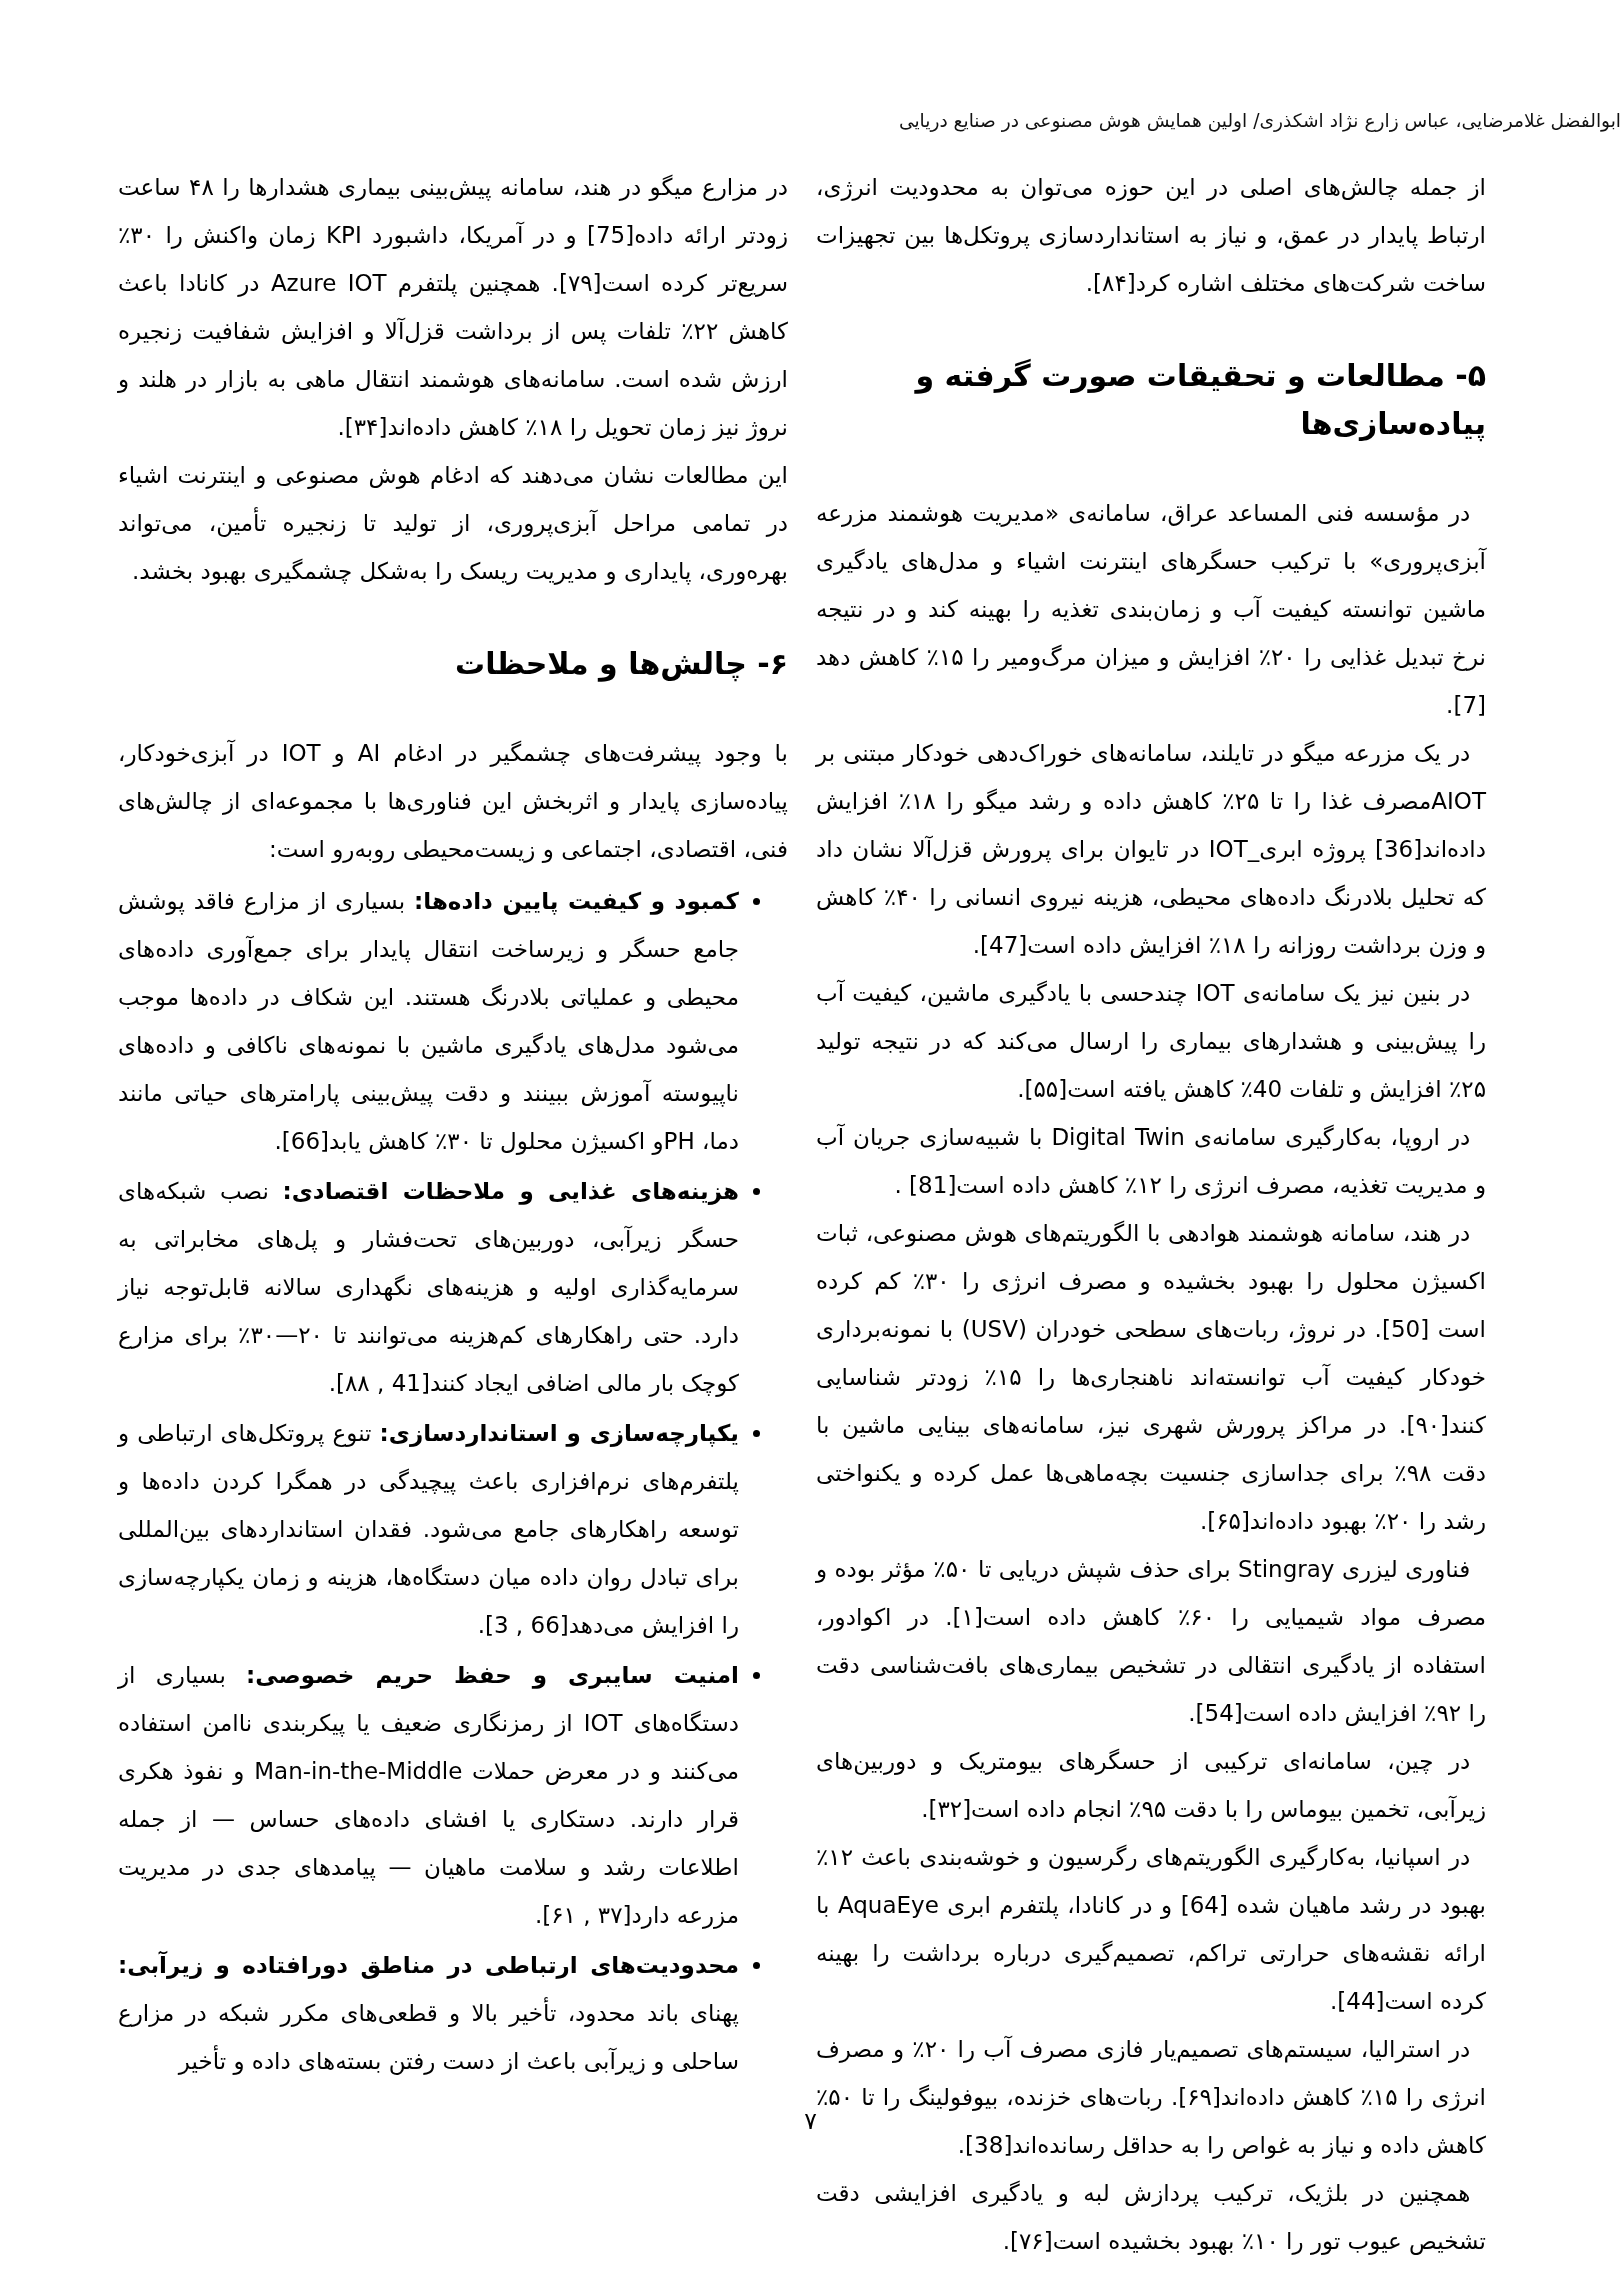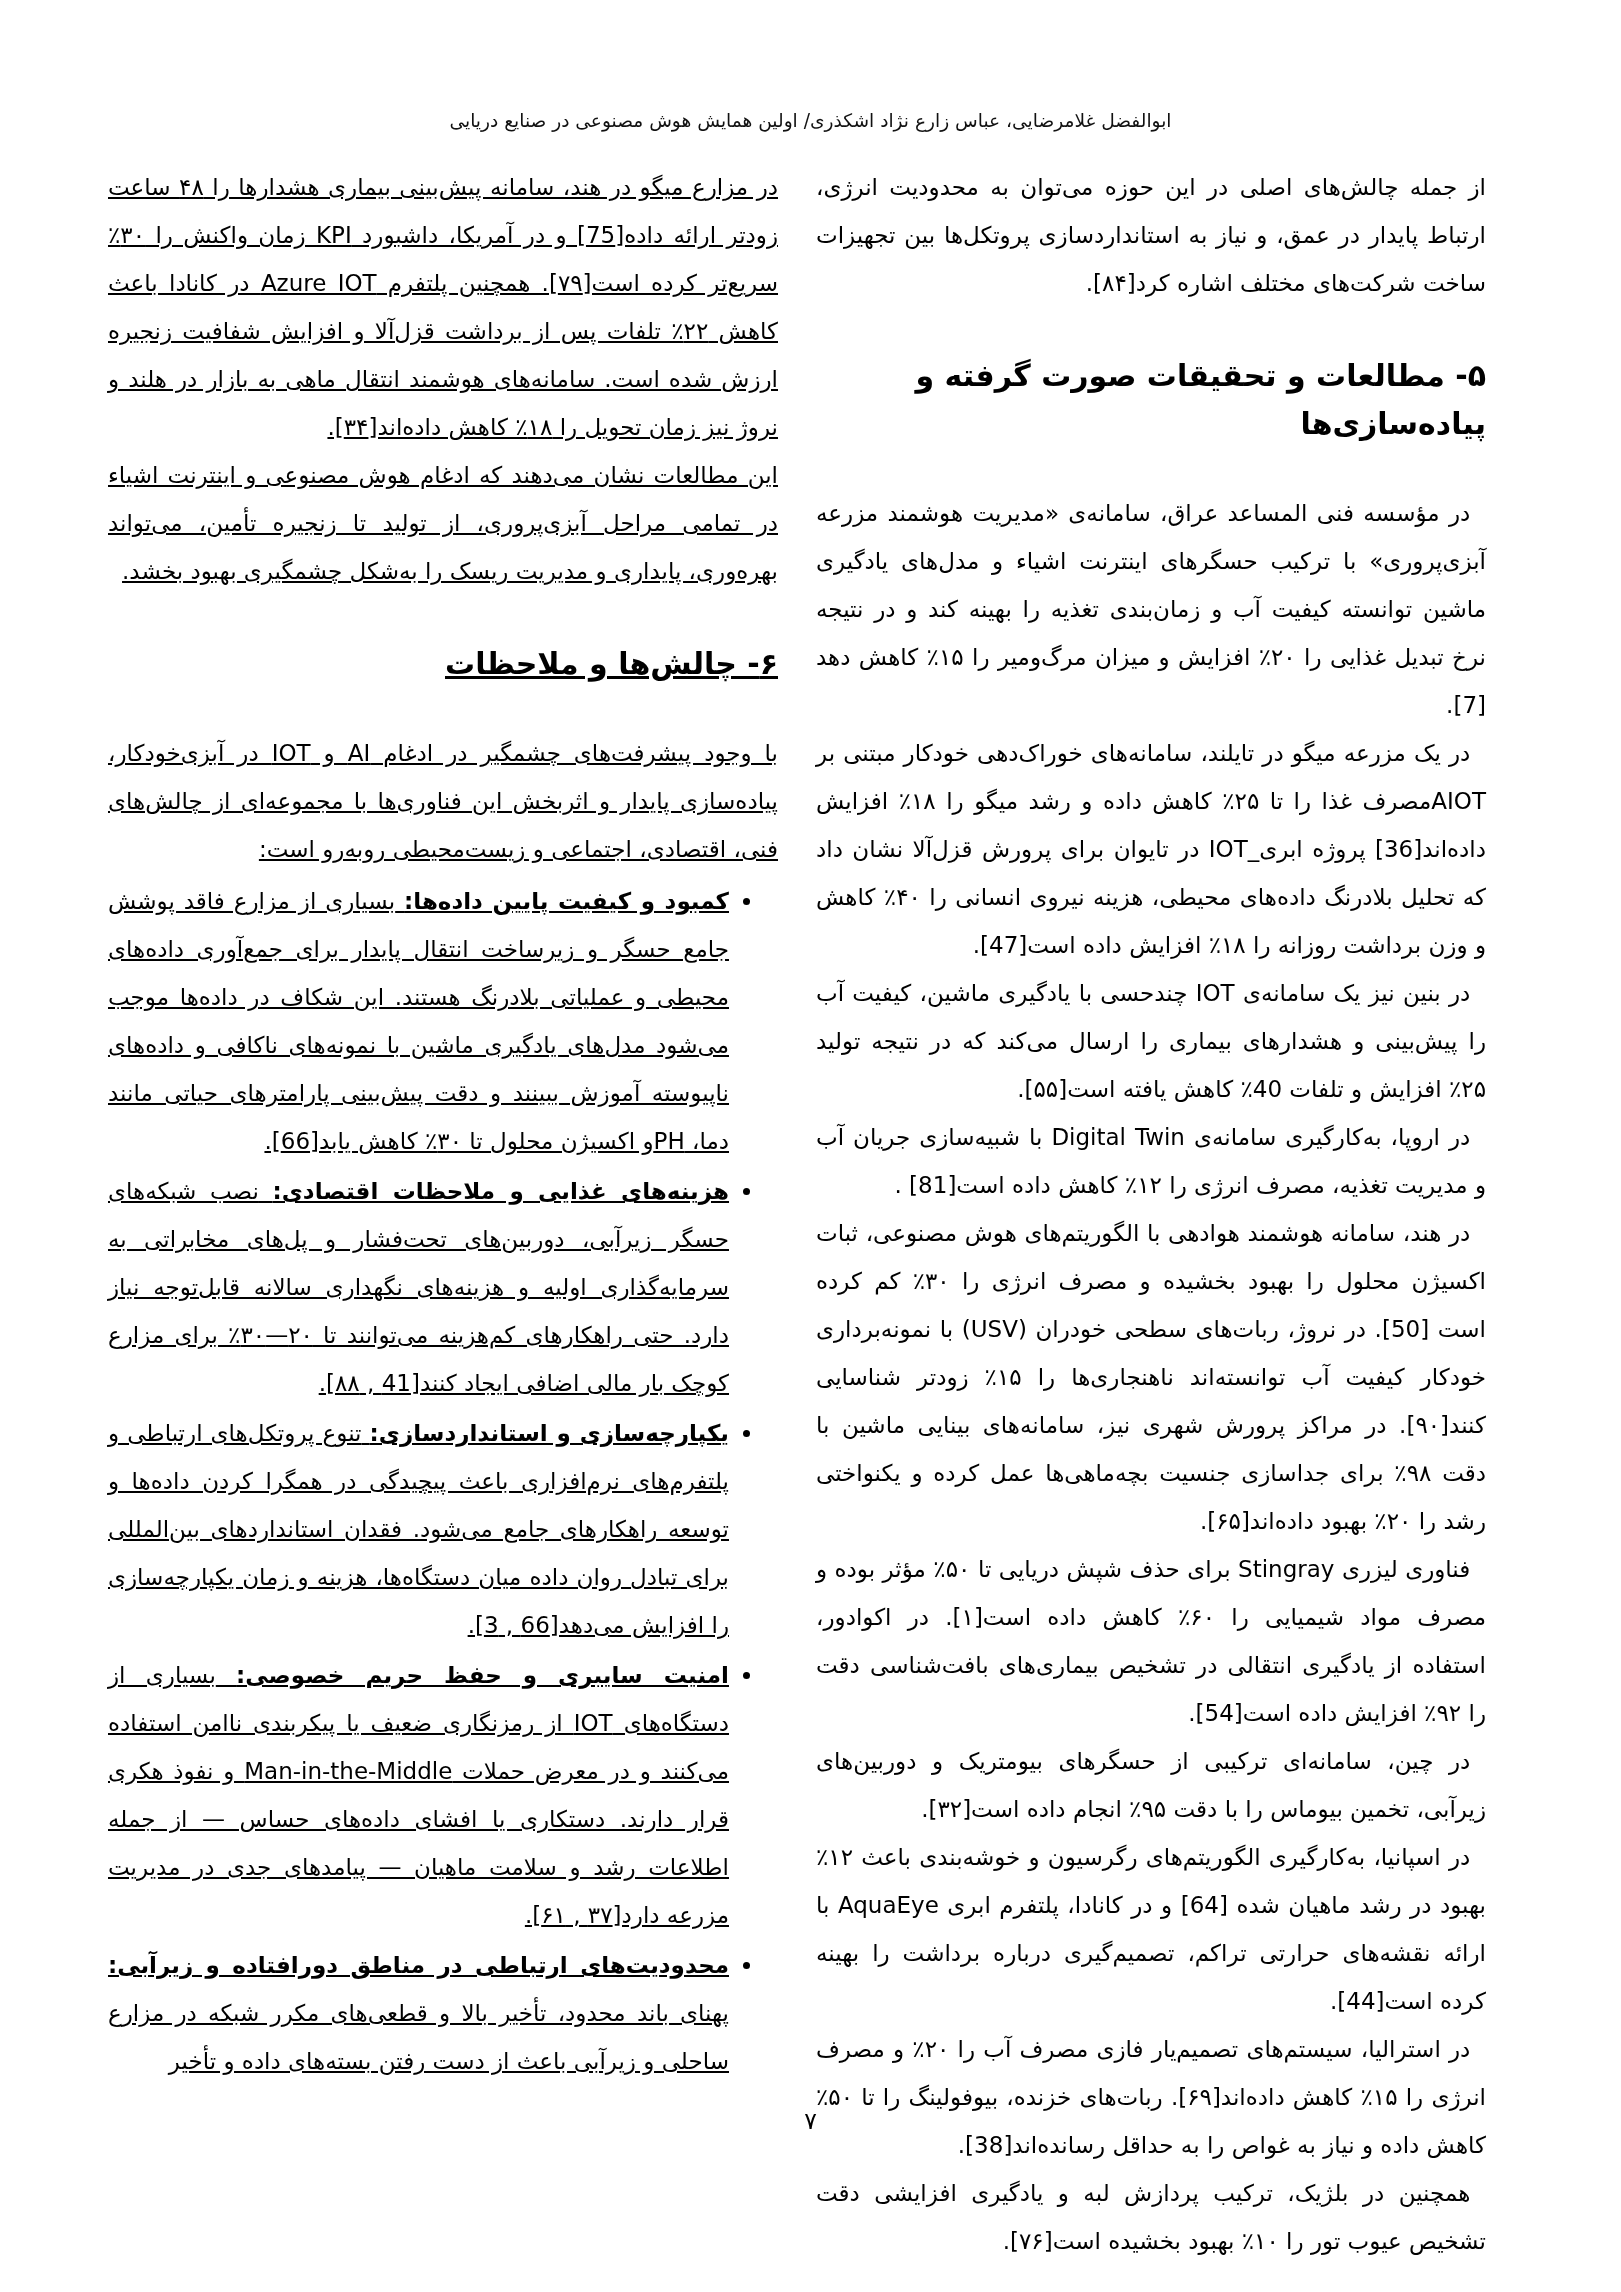--- a/index.html
+++ b/index.html
@@ -11,37 +11,37 @@
     background: #ffffff;
     color: #000000;
     font-family: "DejaVu Sans", sans-serif;
     overflow: hidden;
   }
   .running-header {
     position: absolute;
     top: 110px;
     left: 0;
     width: 100%;
-    text-align: center;
+    text-align: right;
     direction: rtl;
     font-size: 18.6px;
     color: #111;
   }
   .col {
     position: absolute;
     top: 163px;
     width: 670px;
     direction: rtl;
     text-align: justify;
     font-size: 23px;
     line-height: 48px;
     color: #000;
   }
   .col-right { left: 816px; }
-  .col-left  { left: 108px; text-decoration: underline; }
+  .col-left  { left: 118px; }
   .col p { margin: 0; padding: 0; text-indent: 15.7px; }
   .col p.no-indent { text-indent: 0; }
   .section-heading {
     font-size: 30px;
     font-weight: bold;
     text-align: right;
     margin: 45px 0 41px 0;
     text-indent: 0;
   }
   ul.challenges {

